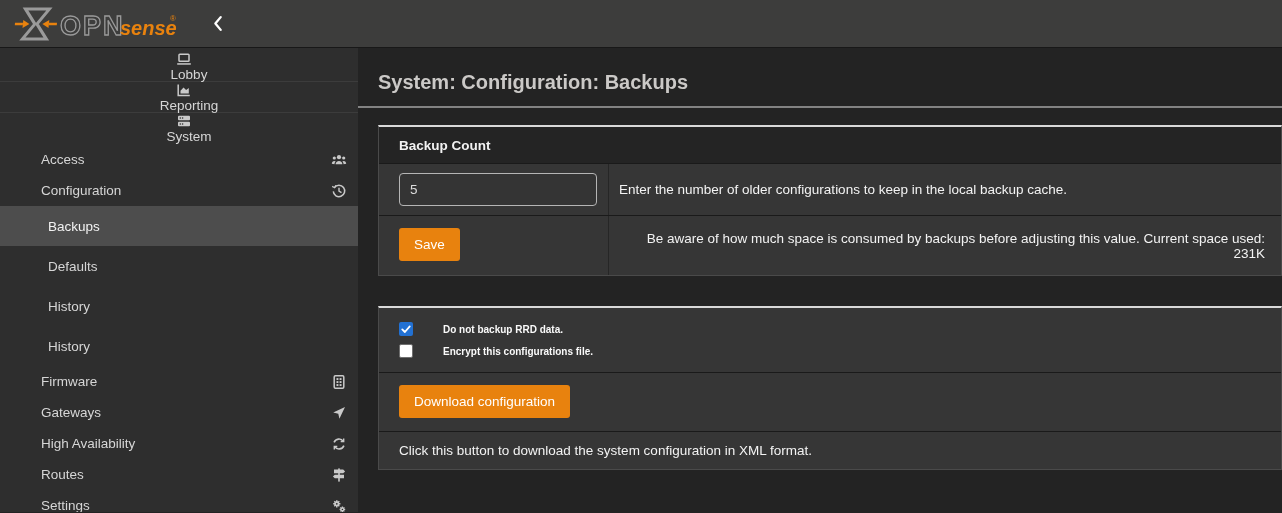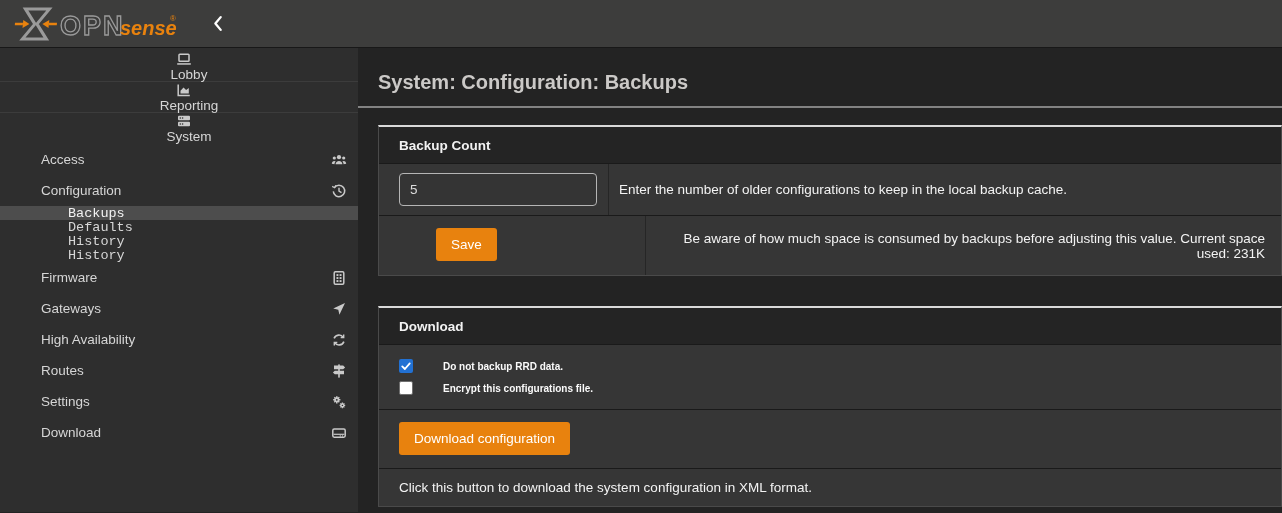--- a/index.html
+++ b/index.html
@@ -18,38 +18,38 @@
   .collapse-btn { margin-left:30px; cursor:pointer; display:flex; align-items:center; padding:4px; }
   
   .layout { display:flex; height:464px; }
   .sidebar { width:358px; background:#2e2e2e; padding-top:3px; flex:none; overflow:hidden; }
   .content { flex:1; background:#232323; overflow:hidden; }
   
   .nav-item { position:relative; display:flex; align-items:center; height:31px;
     color:#d6d6d6; font-size:13.5px; cursor:pointer; }
   .nav-item.lvl0 { padding-left:20px;flex-direction:column; }
   .nav-item.lvl1 { padding-left:41px; }
-  .nav-item.lvl2 { padding-left:68px; height:14px;font-family:Liberation Mono, monospace; }
+  .nav-item.lvl2 { padding-left:48px; height:40px; }
   .nav-item.bordered { border-bottom:1px solid rgba(255,255,255,0.07); }
   .nav-item.selected { background:#4d4d4d; color:#f2f2f2; }
   .nav-icon { width:16px; height:16px; margin-right:11px; display:inline-flex; }
   .nav-icon svg { width:16px; height:16px; }
   .nav-right-icon { position:absolute; right:11px; top:50%; transform:translateY(-50%);
     width:16px; height:16px; display:inline-flex; }
   .nav-right-icon svg { width:16px; height:16px; }
   
   .page-title { margin:23px 0 0 20px; font-size:20px; font-weight:bold; color:#cbc9c7; }
   .title-rule { border:0; border-top:2px solid #828282; margin:12px 0 0 0; }
   .panels { padding:17px 0 0 20px; }
   .panel { border:1px solid #4a4a4a; border-top:2px solid #d9d9d9; background:#363636; }
   .panel + .panel { margin-top:30px; }
   .panel-header { background:#242424; height:37px; padding:0 20px; display:flex; align-items:center;
     font-size:13.5px; font-weight:bold; color:#f2f2f2; border-bottom:1px solid #1a1a1a; }
   .prow { display:flex; background:#363636; border-bottom:1px solid #1a1a1a; }
-  .prow:last-child { border-bottom:none;padding-left:37px; }
+  .prow:last-child { border-bottom:none; }
   .col1 { width:230px; flex:none; padding:9px 10px 9px 20px; border-right:1px solid #262626;
     display:flex; align-items:center; }
   .col2 { flex:1; display:flex; align-items:center; padding:8px 16px 8px 10px;
     color:#f3f3f3; font-size:13.5px;text-align:right; }
   .row-tall .col1 { padding:12px 10px 14px 20px; }
   .text-input { width:198px; height:33px; background:#343434; border:1px solid #b5b5b5;
     border-radius:4px; color:#dcdcdc; font-size:13.5px; padding:0 10px; outline:none;
     font-family:"Liberation Sans", sans-serif; }
   .btn { background:#e8820e; color:#fff; border:none; border-radius:3px; font-size:13.5px;
     padding:9px 15px; cursor:pointer; font-family:"Liberation Sans", sans-serif; }
@@ -253,21 +253,20 @@
         </div>
         <div class="prow row-tall">
           <div class="col1">
             <button class="btn">Save</button>
           </div>
           <div class="col2">Be aware of how much space is consumed by backups before adjusting this value. Current space used: 231K</div>
         </div>
       </div>
 
       <div class="panel">
-        <div class="panel-header">Download</div>
         <div class="fullrow" id="checkbox-row">
             <div class="cb-line">
               <span class="checkbox checked">
                 <svg viewBox="0 0 16 16">
                   <path d="M3 8.5 6.5 12 13 4.5" stroke="#fff" stroke-width="2.4" fill="none" stroke-linecap="round" stroke-linejoin="round"></path>
                 </svg>
               </span>
               <span class="cb-label">Do not backup RRD data.</span>
             </div>
             <div class="cb-line">

